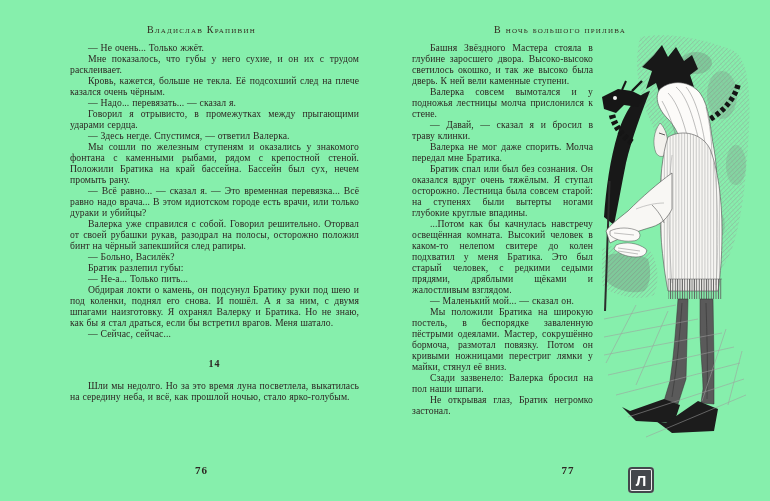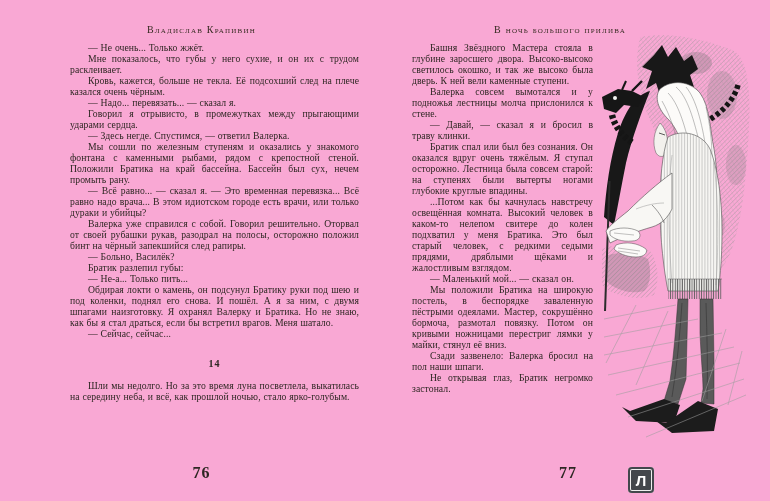--- a/index.html
+++ b/index.html
@@ -1,38 +1,38 @@
 <!DOCTYPE html>
 <html><head>
 <meta charset="utf-8">
 <style>
   html,body{margin:0;padding:0;background:#ffffff;}
   .canvas{
-    position:relative;width:770px;height:501px;background:#f9a8d4;overflow:hidden;
+    position:relative;width:770px;height:501px;background:#86efac;overflow:hidden;
     font-family:"Liberation Serif","DejaVu Serif",serif;color:#2e2723;
   }
   .runhead{
     position:absolute;top:24px;font-variant:small-caps;font-size:10px;
     letter-spacing:1.2px;text-align:center;color:#34291f;white-space:nowrap;
   }
   .runhead-left{left:57px;width:289px;}
   .runhead-right{left:404px;width:312px;}
   .textcol{position:absolute;top:42px;}
   .textcol-left{left:70px;width:289px;}
   .textcol-right{left:412px;width:181px;}
   .para{
     margin:0;text-align:justify;text-indent:18px;font-size:9.7px;line-height:11px;
     letter-spacing:0.05px;word-spacing:0.4px;
   }
   .chapter-num{
     text-align:center;font-weight:bold;font-size:10px;margin:19px 0 11px 0;letter-spacing:1px;
   }
   .pagenum{
     position:absolute;top:464px;text-align:center;font-weight:bold;
-    font-size:16px;letter-spacing:1px;
+    font-size:11px;letter-spacing:1px;
   }
   .pagenum-left{left:57px;width:289px;}
   .pagenum-right{left:412px;width:312px;}
   .illustration{position:absolute;left:602px;top:33px;width:150px;height:428px;}
   .logo{
     position:absolute;left:628px;top:467px;width:26px;height:26px;background:#43474c;
     border-radius:4px;display:flex;align-items:center;justify-content:center;
     box-shadow:inset 0 0 0 2px #43474c, inset 0 0 0 3px #efefef;
     color:#ffffff;font-family:"Liberation Sans","DejaVu Sans",sans-serif;
     font-weight:bold;font-size:15px;line-height:1;
@@ -67,20 +67,21 @@
     <div>
         <p class="para">Шли мы недолго. Но за это время луна посветлела, выкатилась на середину неба, и всё, как прошлой ночью, стало ярко-голубым.</p>
       </div>
   </div>
 
   <div class="textcol textcol-right">
     <div>
         <p class="para">Башня Звёздного Мастера стояла в глубине заросшего двора. Высоко-высоко светилось окошко, и так же высоко была дверь. К ней вели каменные ступени.</p>
         <p class="para">Валерка совсем вымотался и у подножья лестницы молча прислонился к стене.</p>
         <p class="para">— Давай, — сказал я и бросил в траву клинки.</p>
+        <p class="para">Валерка не мог даже спорить. Молча передал мне Братика.</p>
         <p class="para">Братик спал или был без сознания. Он оказался вдруг очень тяжёлым. Я ступал осторожно. Лестница была совсем старой: на ступенях были вытерты ногами глубокие круглые впадины.</p>
         <p class="para">...Потом как бы качнулась навстречу освещённая комната. Высокий человек в каком-то нелепом свитере до колен подхватил у меня Братика. Это был старый человек, с редкими седыми прядями, дряблыми щёками и жалостливым взглядом.</p>
         <p class="para">— Маленький мой... — сказал он.</p>
         <p class="para">Мы положили Братика на широкую постель, в беспорядке заваленную пёстрыми одеялами. Мастер, сокрушённо бормоча, размотал повязку. Потом он кривыми ножницами перестриг лямки у майки, стянул её вниз.</p>
         <p class="para">Сзади зазвенело: Валерка бросил на пол наши шпаги.</p>
         <p class="para">Не открывая глаз, Братик негромко застонал.</p>
       </div>
   </div>
 
   <div class="pagenum pagenum-left">76</div>

